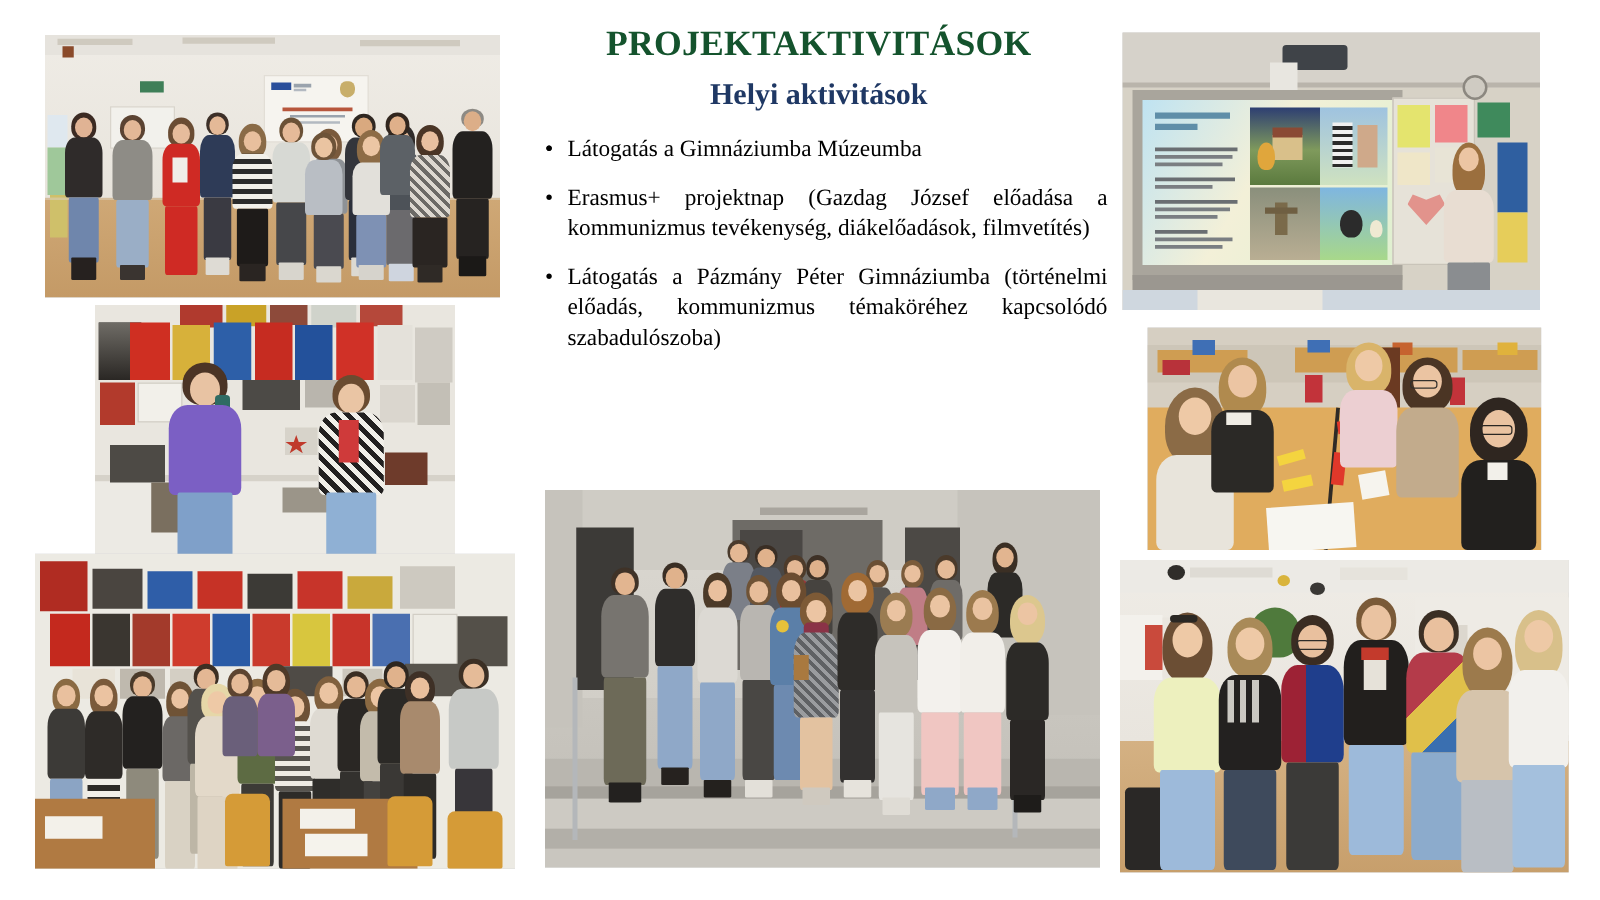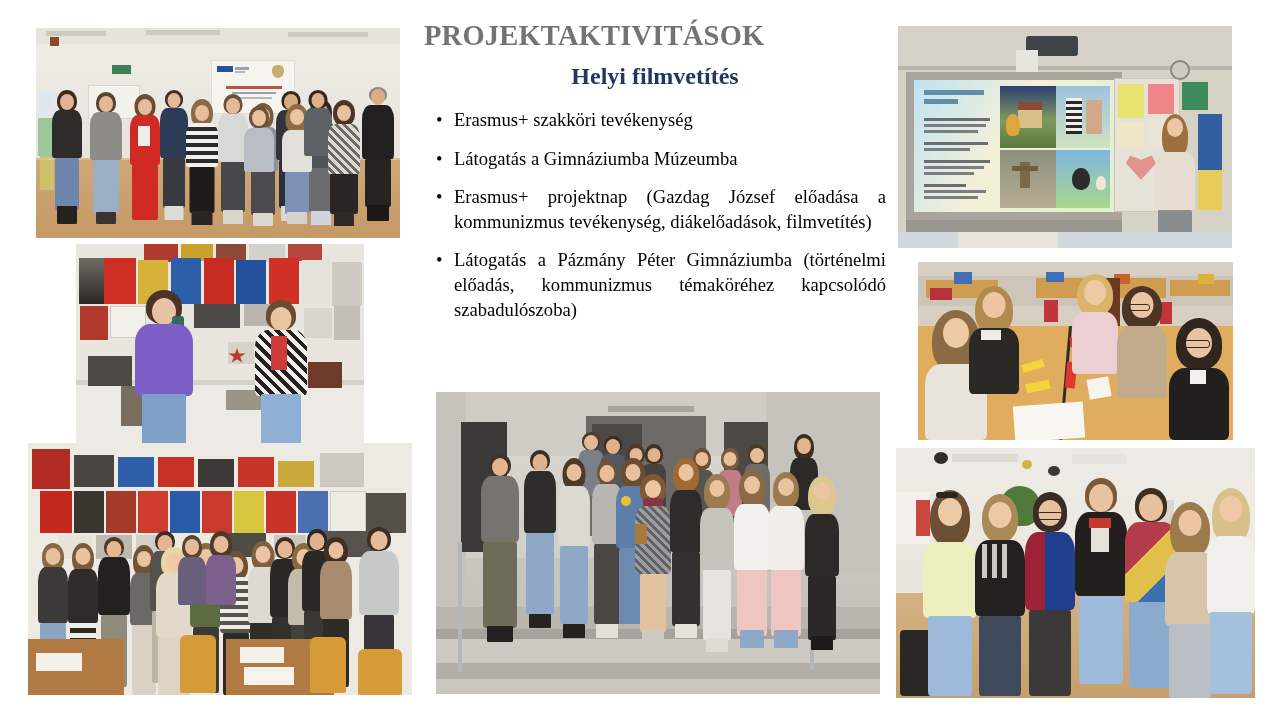--- a/index.html
+++ b/index.html
@@ -21,22 +21,22 @@
     position: absolute;
     left: 424px;
     top: 20px;
     width: 462px;
   }
   .main-title {
     font-family: "Liberation Serif", "DejaVu Serif", serif;
     font-weight: bold;
     font-size: 28.5px;
     letter-spacing: 0.2px;
-    color: #737373;
-    text-align: left;
+    color: #14532d;
+    text-align: center;
     line-height: 1.15;
     margin: 0 0 10px 0;
     white-space: nowrap;
   }
   .sub-title {
     font-family: "Liberation Serif", "DejaVu Serif", serif;
     font-weight: bold;
     font-size: 24px;
     color: #1f3864;
     text-align: center;
@@ -111,25 +111,24 @@
 
   .slideframe { position: absolute; }
 </style>
 </head>
 <body>
 
 <div id="slide">
 
   <div class="text-col">
     <div class="main-title">PROJEKTAKTIVITÁSOK</div>
-    <div class="sub-title">Helyi filmvetítés</div>
+    <div class="sub-title">Helyi aktivitások</div>
     <ul class="bullets">
       <li>
         <span class="dot">•</span>
-        <span>Erasmus+ szakköri tevékenység</span>
       </li>
       <li>
         <span class="dot">•</span>
         <span>Látogatás a Gimnáziumba Múzeumba</span>
       </li>
       <li>
         <span class="dot">•</span>
         <span>Erasmus+ projektnap (Gazdag József előadása a kommunizmus tevékenység, diákelőadások, filmvetítés)</span>
       </li>
       <li>

